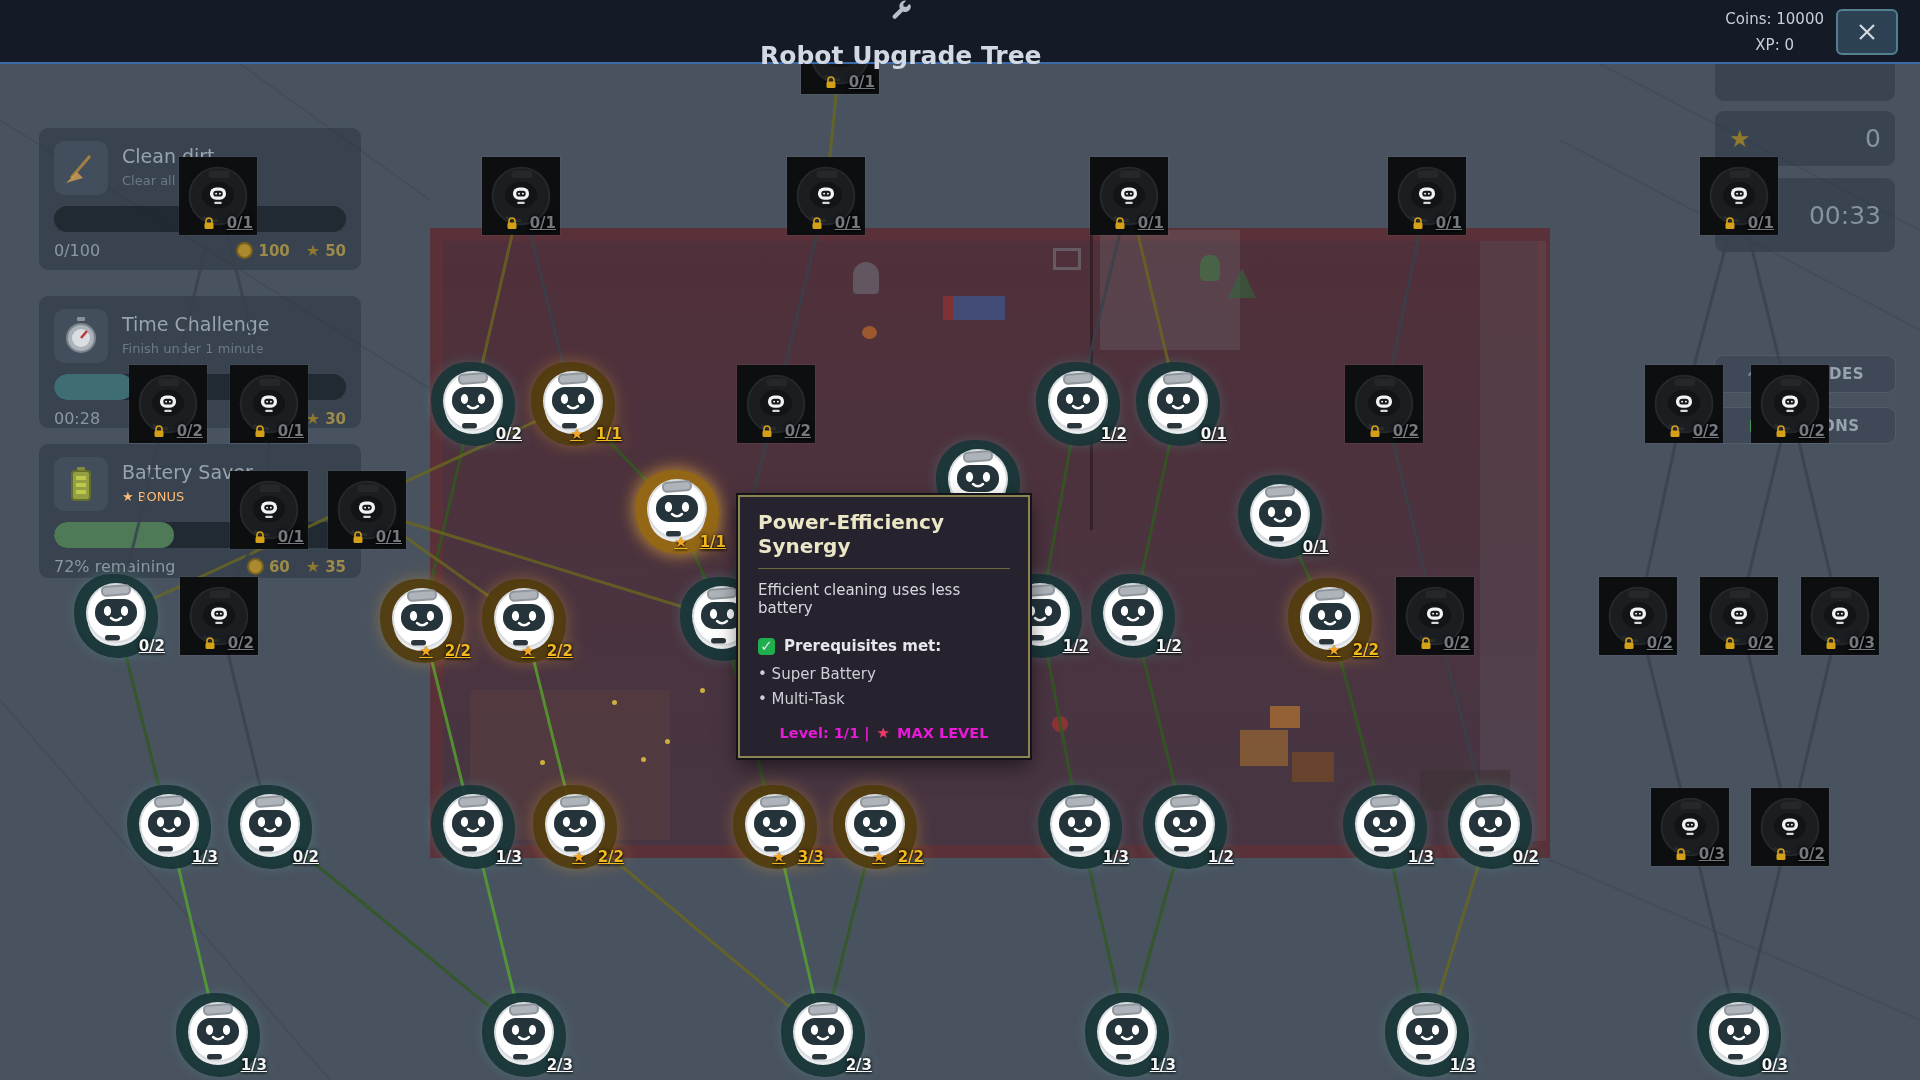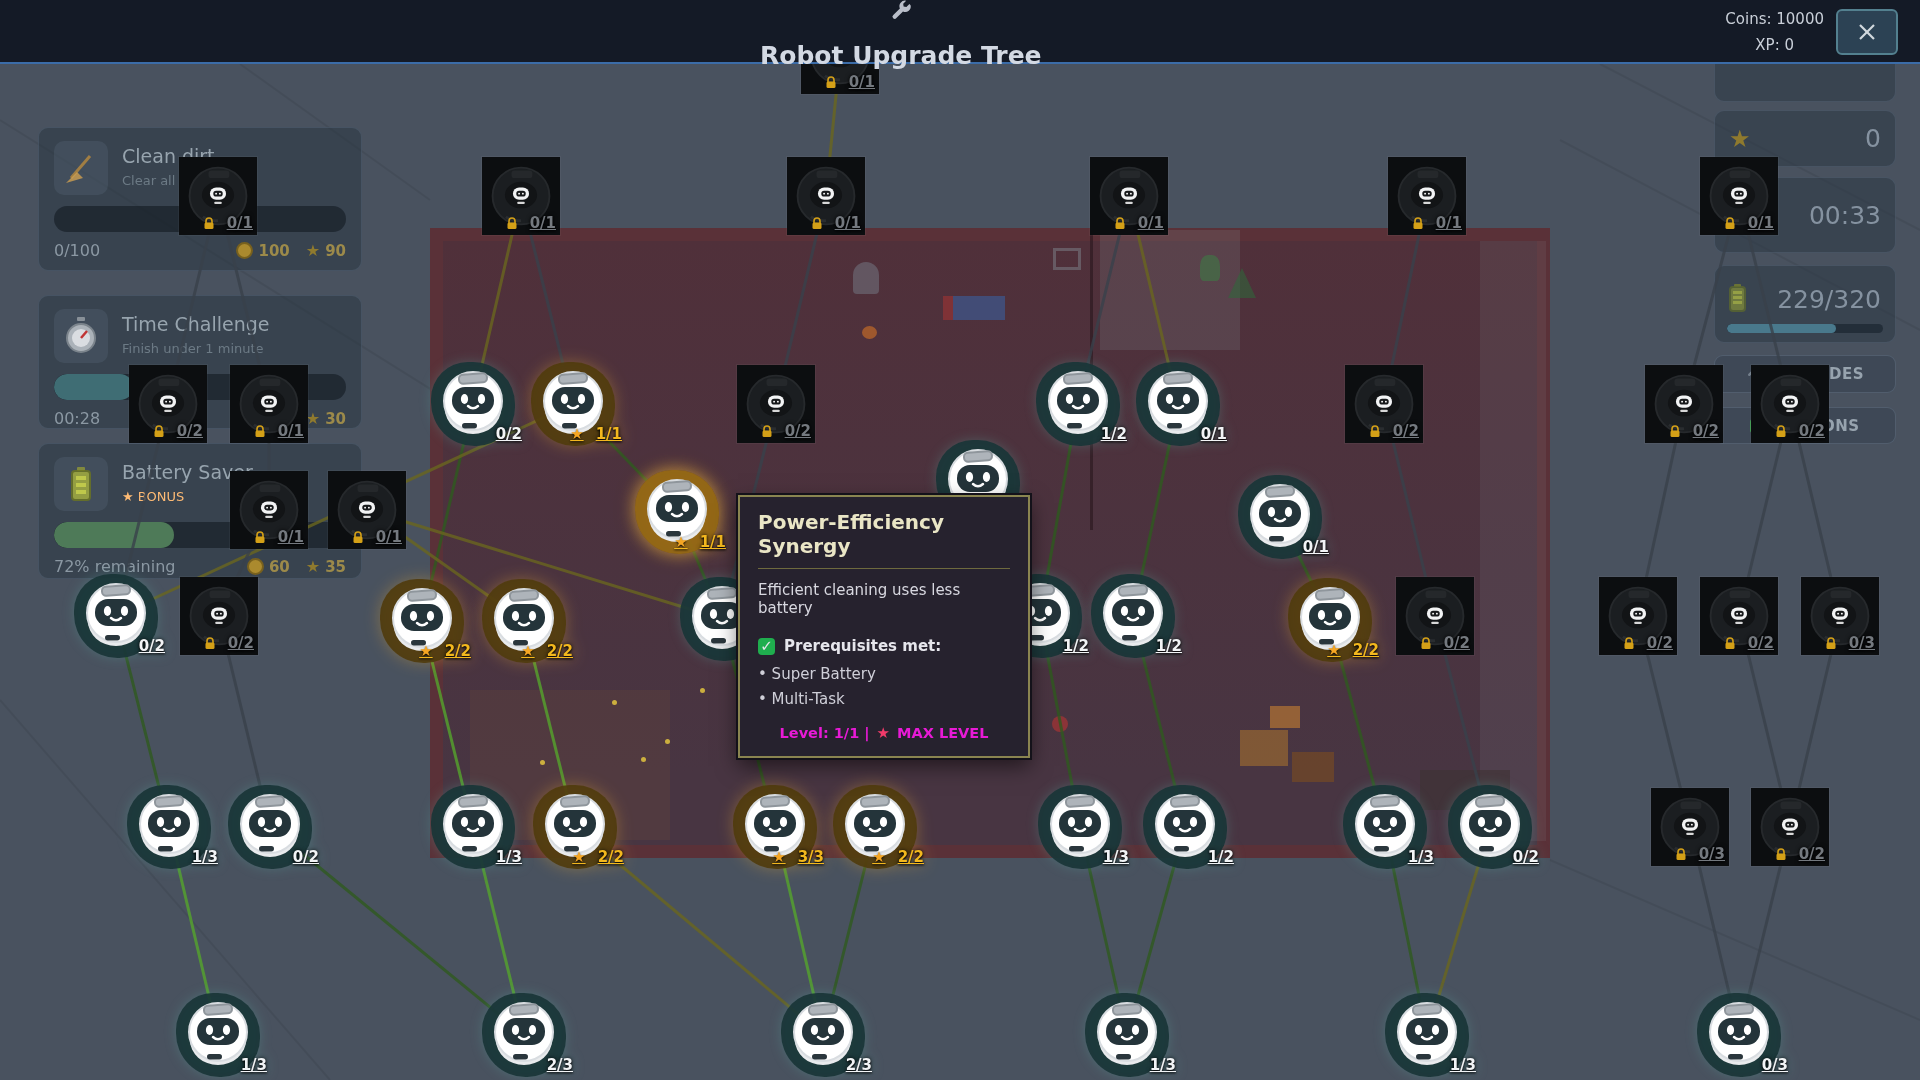--- a/index.html
+++ b/index.html
@@ -149,21 +149,21 @@
     </div>
     <div class="mp-foot">
       <span>0/100</span>
       <span class="rewards">
         <span class="rw">
             <span class="coin-ic"></span>
             <span>100</span>
           </span>
         <span class="rw">
             <span class="star-g">★</span>
-            <span>90</span>
+            <span>50</span>
           </span>
       </span>
     </div>
   </div>
 
   <div class="mpanel" style="top:295px;height:134px;">
     <div class="mp-head">
       <div class="mp-icon">
         <svg width="36" height="40" viewBox="0 0 36 40">
             <rect x="14" y="1" width="8" height="4" rx="1" fill="#9aa1a8" opacity=".8"></rect>
@@ -226,35 +226,20 @@
   </div>
 
   <div class="hcard" style="top:40px;height:62px;"></div>
   <div class="hcard" style="top:110px;height:57px;">
     <span class="star-g" style="font-size:24px;">★</span>
     <span class="hval">0</span>
   </div>
   <div class="hcard" style="top:177px;height:76px;">
     <span class="clock-ic"></span>
     <span class="hval">00:33</span>
-  </div>
-  <div class="hcard" style="top:265px;height:78px;">
-    <span style="margin-top:-8px;">
-      <svg width="17" height="28" viewBox="0 0 17 28">
-          <rect x="5" y="0" width="7" height="3" rx="1" fill="#77802e" opacity=".8"></rect>
-          <rect x="1" y="3" width="15" height="24" rx="3" fill="#828c3a" stroke="#5d6a2c" stroke-width="2" opacity=".75"></rect>
-          <rect x="4" y="7" width="9" height="3" fill="#a2ad48" opacity=".75"></rect>
-          <rect x="4" y="12" width="9" height="3" fill="#a2ad48" opacity=".75"></rect>
-          <rect x="4" y="17" width="9" height="3" fill="#a2ad48" opacity=".75"></rect>
-        </svg>
-    </span>
-    <span class="hval" style="margin-top:-10px;">229/320</span>
-    <span class="hbar">
-        <span class="hbar-fill" style="display: block; width: 70%;"></span>
-      </span>
   </div>
   <div class="hbtn" style="top:355px;height:38px;">
     <span><svg width="14" height="14" viewBox="0 0 24 24">
           <path d="M21.6 5.2a5.5 5.5 0 0 1-7.6 6.3L7.4 18.1a2.2 2.2 0 1 1-3.1-3.1l6.6-6.6a5.5 5.5 0 0 1 6.3-7.6l-3 3 .4 2.8 2.8.4 3-3z" fill="#8a96a2" opacity=".7"></path>
         </svg></span>
     <span>UPGRADES</span>
   </div>
   <div class="hbtn" style="top:407px;height:37px;">
     <span class="msq-ic"></span>
     <span>MISSIONS</span>

